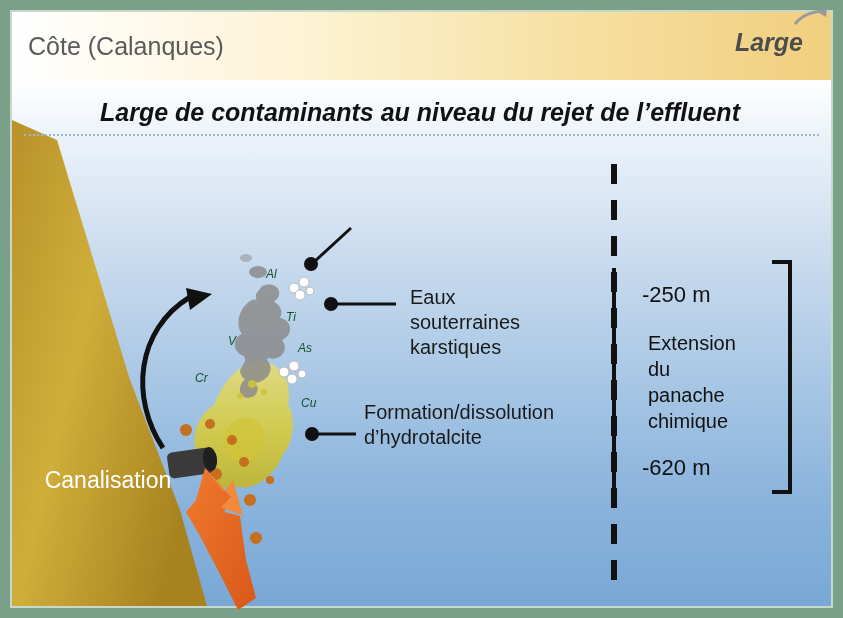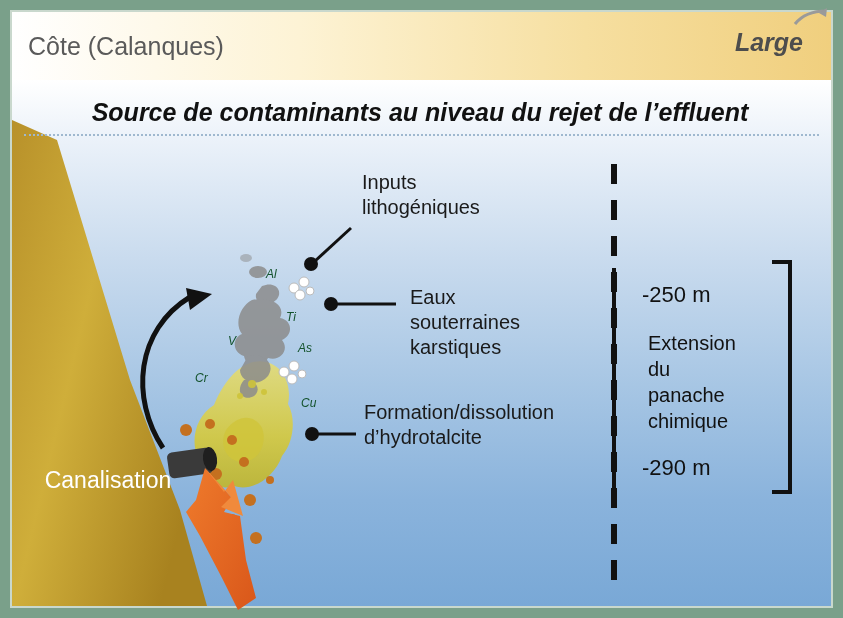--- a/index.html
+++ b/index.html
@@ -169,21 +169,21 @@
   <div class="header-band"></div>
   <svg class="header-arrow" viewBox="0 0 36 22">
     <path d="M2,16 C10,6 22,3 33,3" stroke="#9a9a9a" stroke-width="3" fill="none"></path>
     <polygon points="33,9 34,0 26,5" fill="#9a9a9a"></polygon>
   </svg>
   <div class="header-left">Côte (Calanques)</div>
   <div class="header-right">Large</div>
 
   <div class="dotted-line"></div>
 
-  <div class="title">Source de contaminants au niveau du rejet de l’effluent</div>
+  <div class="title">Large de contaminants au niveau du rejet de l’effluent</div>
 
   <svg class="overlay" viewBox="0 0 843 618">
     <defs>
       <linearGradient id="plumeGrad" x1="0" y1="0" x2="0" y2="1">
         <stop offset="0%" stop-color="#e3dc7a"></stop>
         <stop offset="60%" stop-color="#d4c93f"></stop>
         <stop offset="100%" stop-color="#c0b62f"></stop>
       </linearGradient>
       <linearGradient id="arrowGrad" x1="0" y1="0" x2="1" y2="1">
         <stop offset="0%" stop-color="#ef7b2c"></stop>
@@ -269,36 +269,34 @@
       <circle cx="331" cy="304" r="7"></circle>
       <circle cx="312" cy="434" r="7"></circle>
     </g>
 
     <line x1="614" y1="164" x2="614" y2="594" stroke="#111111" stroke-width="6" stroke-dasharray="20,16"></line>
 
     <path d="M772,262 L790,262 L790,492 L772,492" stroke="#111111" stroke-width="4" fill="none"></path>
     <path d="M614,268 L614,492" stroke="#111111" stroke-width="4" fill="none"></path>
   </svg>
 
-  <div class="lbl" style="left:362px; top:170px; white-space:pre;">Inputs
-lithogéniques</div>
   <div class="lbl" style="left:410px; top:285px; white-space:pre;">Eaux
 souterraines
 karstiques</div>
   <div class="lbl" style="left:364px; top:400px; white-space:pre;">Formation/dissolution
 d’hydrotalcite</div>
   <div class="lbl-white" style="left:28px; top:467px; width:160px;">Canalisation</div>
 
   <div class="elem-lbl" style="left:266px; top:267px;">Al</div>
   <div class="elem-lbl" style="left:286px; top:310px;text-align:right;">Ti</div>
   <div class="elem-lbl" style="left:228px; top:334px;">V</div>
   <div class="elem-lbl" style="left:298px; top:341px;">As</div>
   <div class="elem-lbl" style="left:195px; top:371px;">Cr</div>
   <div class="elem-lbl" style="left:301px; top:396px;">Cu</div>
 
   <div class="depth" style="left:642px; top:282px;">-250 m</div>
   <div class="plume-txt" style="left:648px; top:330px; white-space:pre;">Extension
 du
 panache
 chimique</div>
-  <div class="depth" style="left:642px; top:455px;">-290 m</div>
+  <div class="depth" style="left:642px; top:455px;">-620 m</div>
 
 </div>
 
 </body></html>

